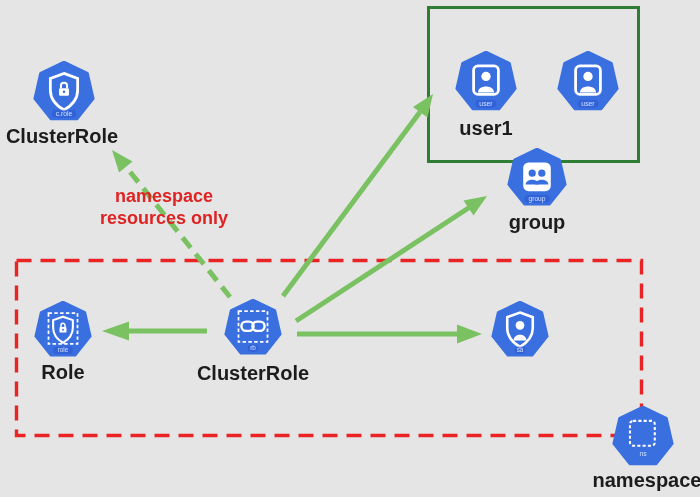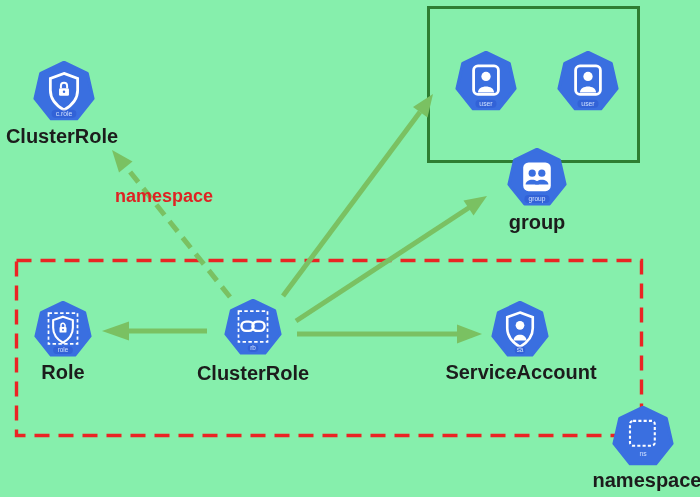--- a/index.html
+++ b/index.html
@@ -1,17 +1,17 @@
 <!DOCTYPE html>
 <html><head>
 <meta charset="utf-8">
 <style>
   html,body{margin:0;padding:0;background:#ffffff;}
   .canvas{
-    position:relative;width:700px;height:497px;background:#86efac;
+    position:relative;width:700px;height:497px;background:#e5e5e5;
     font-family:"Liberation Sans",sans-serif;overflow:hidden;
   }
   .layer{position:absolute;left:0;top:0;}
   .node{position:absolute;}
   .node-label{
     position:absolute;text-align:center;font-size:20px;font-weight:600;
     color:#1c1c1c;white-space:nowrap;line-height:24px;
   }
   .annotation{
     position:absolute;text-align:center;font-size:18px;font-weight:700;
@@ -65,20 +65,21 @@
   <svg class="node" style="left:455px;top:51px" width="62" height="62" viewBox="0 0 100 100">
     <path d="M50 2 L87.5 20.1 L96.8 60.7 L70.8 93.2 L29.2 93.2 L3.2 60.7 L12.5 20.1 Z" fill="#3a6fe0" stroke="#3a6fe0" stroke-width="5" stroke-linejoin="round"></path>
     <g>
       <rect x="30" y="24" width="40" height="46" rx="7" fill="none" stroke="#ffffff" stroke-width="4.5"></rect>
       <circle cx="50" cy="41" r="7.5" fill="#ffffff"></circle>
       <path d="M37 67 C37 54 63 54 63 67 Z" fill="#ffffff"></path>
     </g>
     <rect x="33" y="78.5" width="34" height="13" rx="6.5" fill="#2b57cf" opacity="0.55"></rect>
     <text class="icon-tag" x="50" y="88.5" text-anchor="middle" fill="#cfe0ff">user</text>
   </svg>
+  <div class="node-label" style="left:426px;top:116px;width:120px">user1</div>
 
   <svg class="node" style="left:557px;top:51px" width="62" height="62" viewBox="0 0 100 100">
     <path d="M50 2 L87.5 20.1 L96.8 60.7 L70.8 93.2 L29.2 93.2 L3.2 60.7 L12.5 20.1 Z" fill="#3a6fe0" stroke="#3a6fe0" stroke-width="5" stroke-linejoin="round"></path>
     <g>
       <rect x="30" y="24" width="40" height="46" rx="7" fill="none" stroke="#ffffff" stroke-width="4.5"></rect>
       <circle cx="50" cy="41" r="7.5" fill="#ffffff"></circle>
       <path d="M37 67 C37 54 63 54 63 67 Z" fill="#ffffff"></path>
     </g>
     <rect x="33" y="78.5" width="34" height="13" rx="6.5" fill="#2b57cf" opacity="0.55"></rect>
     <text class="icon-tag" x="50" y="88.5" text-anchor="middle" fill="#cfe0ff">user</text>
@@ -127,28 +128,28 @@
   <svg class="node" style="left:491px;top:301px" width="58" height="58" viewBox="0 0 100 100">
     <path d="M50 2 L87.5 20.1 L96.8 60.7 L70.8 93.2 L29.2 93.2 L3.2 60.7 L12.5 20.1 Z" fill="#3a6fe0" stroke="#3a6fe0" stroke-width="5" stroke-linejoin="round"></path>
     <g>
       <path d="M50 20 L72 28 V47 C72 62 62 72 50 79 C38 72 28 62 28 47 V28 Z" fill="none" stroke="#ffffff" stroke-width="4.5"></path>
       <circle cx="50" cy="42" r="7.5" fill="#ffffff"></circle>
       <path d="M39 68 C39 55 61 55 61 68 Z" fill="#ffffff"></path>
     </g>
     <rect x="41" y="78.5" width="18" height="13" rx="6.5" fill="#2b57cf" opacity="0.55"></rect>
     <text class="icon-tag" x="50" y="88.5" text-anchor="middle" fill="#cfe0ff">sa</text>
   </svg>
-  <div class="node-label" style="left:441px;top:360px;width:160px">ServiceAccount</div>
 
   <svg class="node" style="left:612px;top:406px" width="62" height="62" viewBox="0 0 100 100">
     <path d="M50 2 L87.5 20.1 L96.8 60.7 L70.8 93.2 L29.2 93.2 L3.2 60.7 L12.5 20.1 Z" fill="#3a6fe0" stroke="#3a6fe0" stroke-width="5" stroke-linejoin="round"></path>
     <g>
       <rect x="29" y="24" width="40" height="40" rx="5" fill="none" stroke="#ffffff" stroke-width="3.4" stroke-dasharray="5 3.5"></rect>
     </g>
     <text class="icon-tag" x="50" y="80" text-anchor="middle" fill="#cfe0ff">ns</text>
   </svg>
   <div class="node-label" style="left:587px;top:468px;width:120px">namespace</div>
 
   <div class="annotation" style="left:88px;top:185px;width:152px">
     <div>namespace</div>
+    <div>resources only</div>
   </div>
 
 </div>
 
 </body></html>

